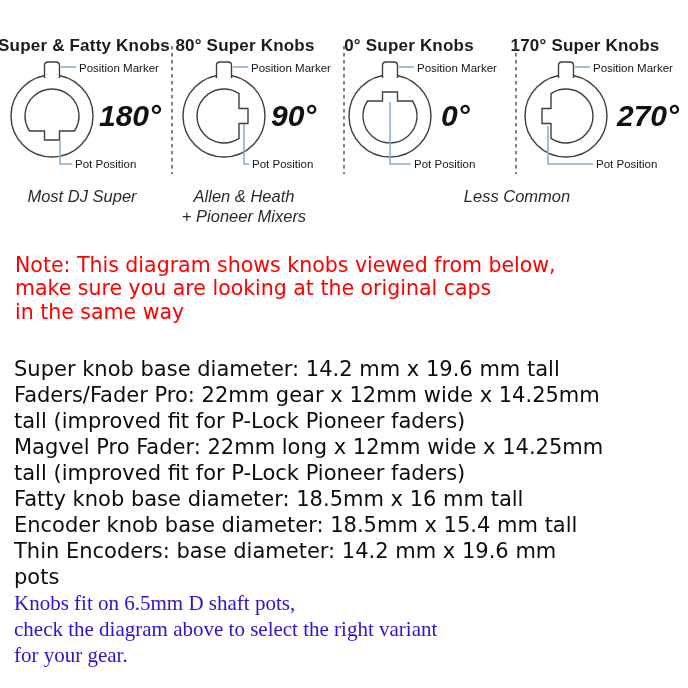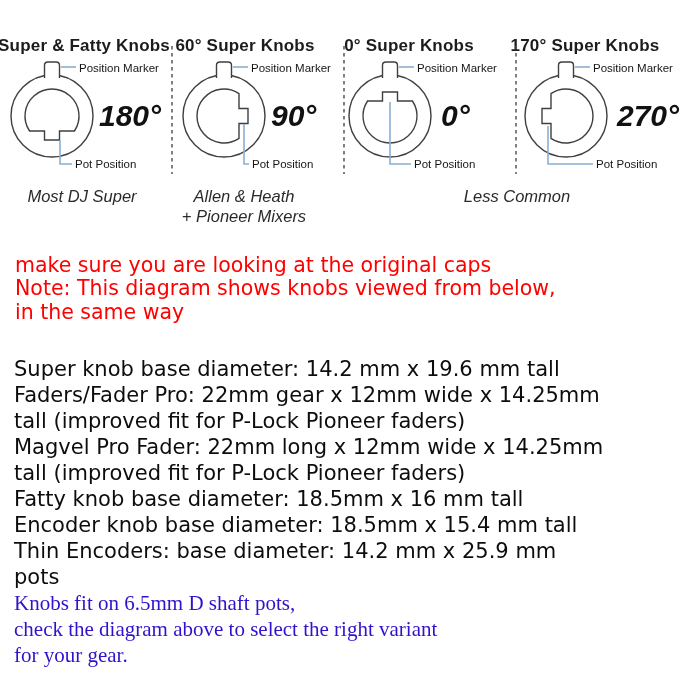--- a/index.html
+++ b/index.html
@@ -22,21 +22,21 @@
   .specs{position:absolute;left:14px;top:356px;font-family:"DejaVu Sans",sans-serif;
          font-size:21px;line-height:26px;color:#0d0d0d;white-space:nowrap;}
   .footer-line{white-space:nowrap;}
 </style>
 </head>
 <body>
 
 <div id="page">
 
   <div class="hdr" style="left:84px">Super &amp; Fatty Knobs</div>
-  <div class="hdr" style="left:245px">60° Super Knobs</div>
+  <div class="hdr" style="left:245px">80° Super Knobs</div>
   <div class="hdr" style="left:409px">0° Super Knobs</div>
   <div class="hdr" style="left:585px">170° Super Knobs</div>
 
   <svg width="688" height="235" viewBox="0 0 688 235">
 
     <line class="divider" x1="172" y1="46" x2="172" y2="174"></line>
     <line class="divider" x1="344" y1="46" x2="344" y2="174"></line>
     <line class="divider" x1="516" y1="46" x2="516" y2="174"></line>
 
     <g>
@@ -91,34 +91,34 @@
   </svg>
 
   <div class="cap" style="left:82px">Most DJ Super</div>
   <div class="cap" style="left:244px">
     <div>Allen &amp; Heath</div>
     <div>+ Pioneer Mixers</div>
   </div>
   <div class="cap" style="left:517px">Less Common</div>
 
   <div class="note" id="note-block" style="color: rgb(255, 0, 0);">
+    <div>Note: This diagram shows knobs viewed from below,</div>
     <div>make sure you are looking at the original caps</div>
-    <div>Note: This diagram shows knobs viewed from below,</div>
     <div>in the same way</div>
   </div>
 
   <div class="specs">
     <div>Super knob base diameter: 14.2 mm x 19.6 mm tall</div>
     <div>Faders/Fader Pro: 22mm gear x 12mm wide x 14.25mm</div>
     <div>tall (improved fit for P-Lock Pioneer faders)</div>
     <div>Magvel Pro Fader: 22mm long x 12mm wide x 14.25mm</div>
     <div>tall (improved fit for P-Lock Pioneer faders)</div>
     <div>Fatty knob base diameter: 18.5mm x 16 mm tall</div>
     <div>Encoder knob base diameter: 18.5mm x 15.4 mm tall</div>
-    <div>Thin Encoders: base diameter: 14.2 mm x 25.9 mm</div>
+    <div>Thin Encoders: base diameter: 14.2 mm x 19.6 mm</div>
     <div>pots</div>
     <div id="footer-block" style="color: rgb(51, 17, 204); font-family: Liberation Serif, serif;">
       <div class="footer-line">Knobs fit on 6.5mm D shaft pots,</div>
       <div class="footer-line">check the diagram above to select the right variant</div>
       <div class="footer-line">for your gear.</div>
     </div>
   </div>
 
 </div>
 

